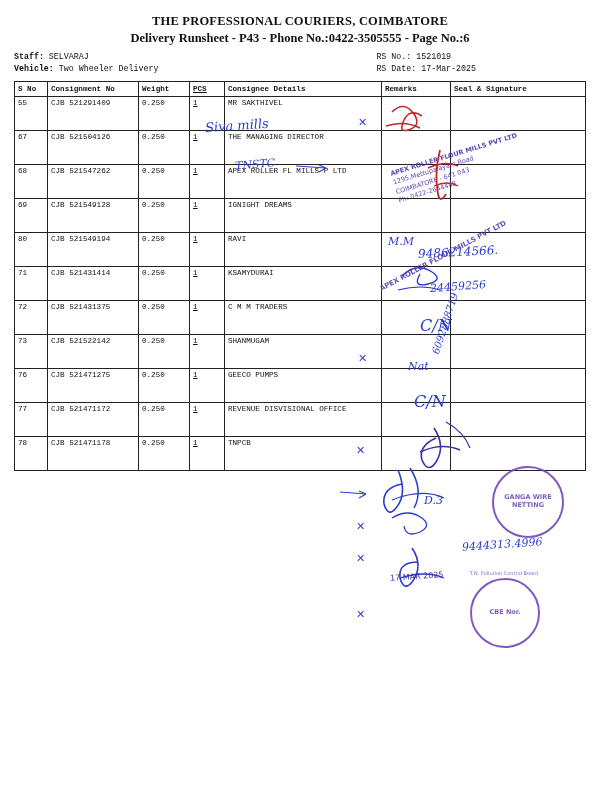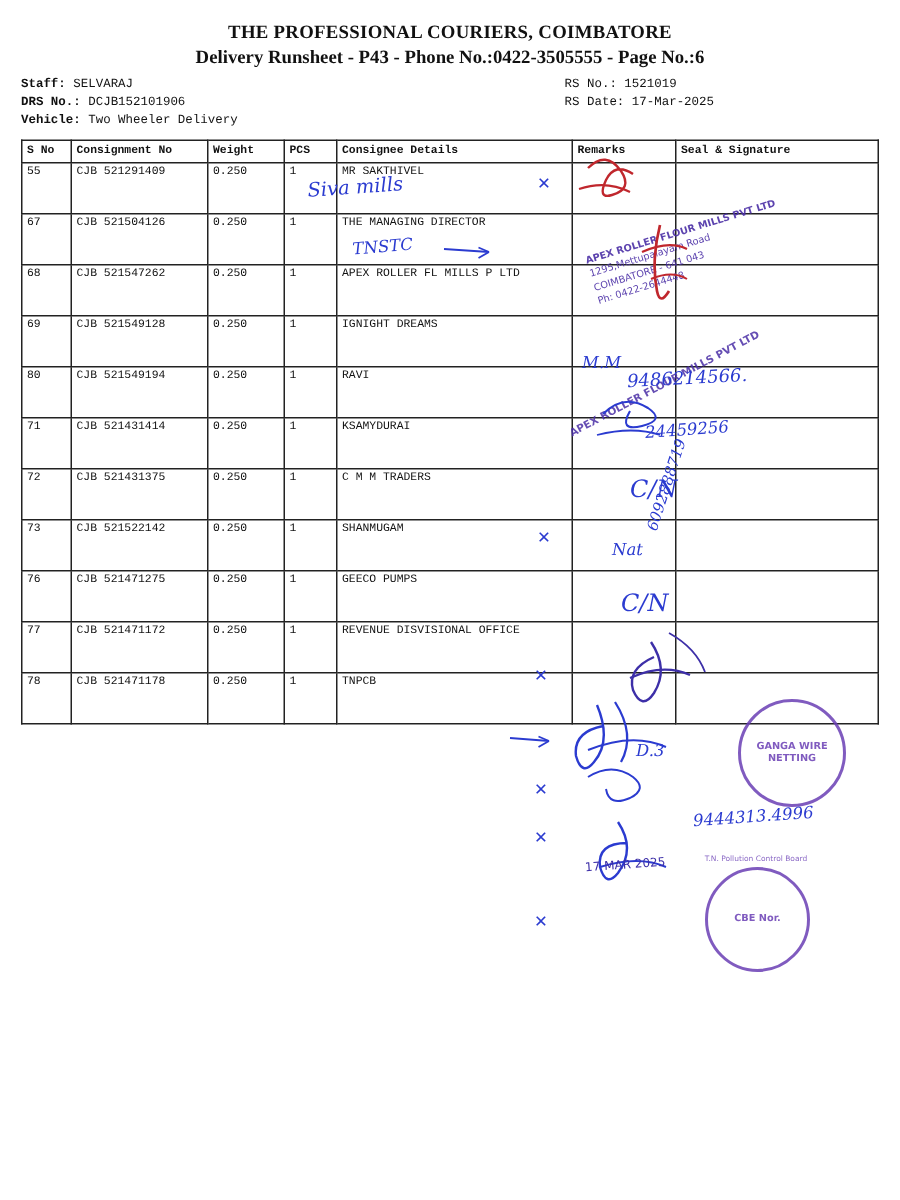--- a/index.html
+++ b/index.html
@@ -71,21 +71,21 @@
   }
   table.runsheet th {
     font-weight: bold;
     text-align: left;
     padding-top: 3px;
     padding-bottom: 3px;
   }
   td.sno, th.sno { width: 26px; }
   td.cnno, th.cnno { width: 84px; }
   td.wt, th.wt { width: 44px; text-align: left; }
-  td.pcs, th.pcs { width: 28px; }
+  td.pcs, th.pcs { width: 28px; text-decoration: underline; }
   td.cons, th.cons { width: 150px; }
   td.rem, th.rem { width: 62px; }
   td.seal, th.seal { width: auto; }
   td.row-cell {
     height: 29px;
   }
   
   .ink {
     position: absolute;
     left: 0;
@@ -137,21 +137,20 @@
 <body>
 
 <div class="page">
 
   <div class="doc-title">THE PROFESSIONAL COURIERS, COIMBATORE</div>
   <div class="doc-subtitle">Delivery Runsheet - P43 - Phone No.:0422-3505555 - Page No.:6</div>
 
   <div class="meta">
     <div class="meta-left">
       <div><b>Staff:</b> <span>SELVARAJ</span></div>
-      <div><b>DRS No.:</b> <span>DCJB152101906</span></div>
       <div><b>Vehicle:</b> <span>Two Wheeler Delivery</span></div>
     </div>
     <div class="meta-right">
       <div><span>RS No.:</span> <span>1521019</span></div>
       <div><span>RS Date:</span> <span>17-Mar-2025</span></div>
     </div>
   </div>
 
   <table class="runsheet">
     <thead>

